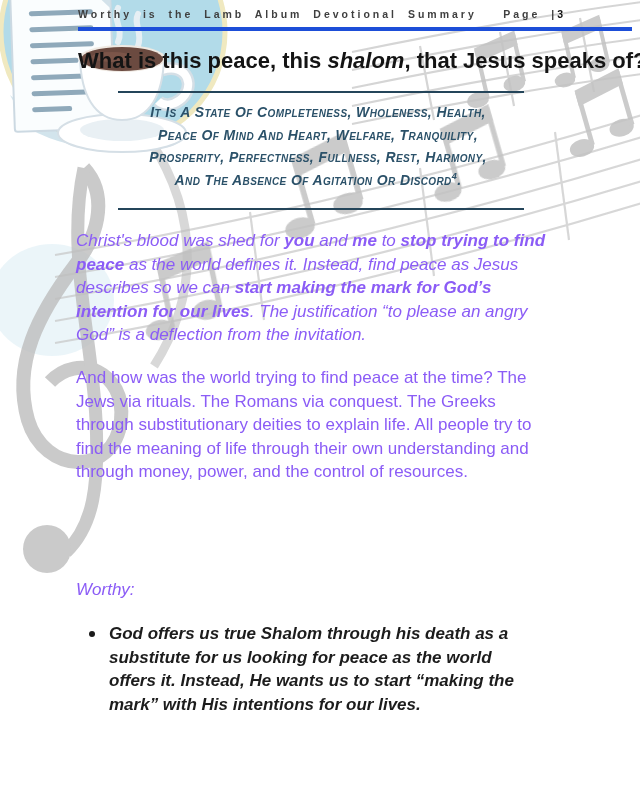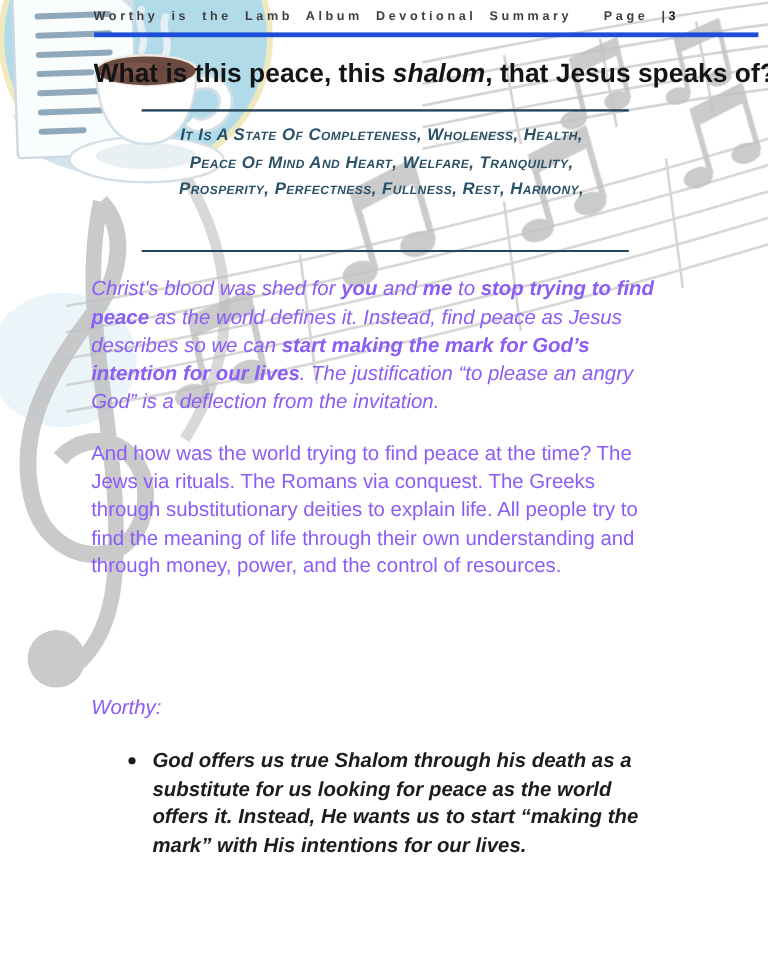--- a/index.html
+++ b/index.html
@@ -43,21 +43,21 @@
     font-size:17px;line-height:23.5px;color:#8b5cf6;
   }
   .italic{font-style:italic;}
   .para b{font-weight:700;}
   .p1{top:229px;}
   .p2{top:366px;}
   .p3{top:505px;}
   .summary{top:578px;}
 
   ul.sum-list{
-    position:absolute;left:104px;top:622px;width:452px;margin:0;padding:0;list-style:none;
+    position:absolute;left:86px;top:622px;width:452px;margin:0;padding:0;list-style:none;
   }
   ul.sum-list li{
     position:relative;padding-left:23px;
     font-size:17px;line-height:23.5px;font-weight:700;font-style:italic;color:#1c1c1c;
   }
   ul.sum-list li::before{
     content:"";position:absolute;left:3px;top:9px;width:6px;height:6px;border-radius:50%;background:#1a1a1a;
   }
 </style>
 </head>
@@ -161,20 +161,21 @@
   </header>
 
   <h1 class="title"><span>What is this peace, this </span><em>shalom</em><span>, that Jesus speaks of?</span></h1>
 
   <div class="rule rule-top"></div>
 
   <blockquote class="quote">
     <div>It Is A State Of Completeness, Wholeness, Health,</div>
     <div>Peace Of Mind And Heart, Welfare, Tranquility,</div>
     <div>Prosperity, Perfectness, Fullness, Rest, Harmony,</div>
+    <div><span>And The Absence Of Agitation Or Discord</span><sup>4</sup><span>.</span></div>
   </blockquote>
 
   <div class="rule rule-bottom"></div>
 
   <p class="para italic p1"><span>Christ's blood was shed for </span><b>you</b><span> and </span><b>me</b><span> to </span><b>stop trying to find peace</b><span> as the world defines it. Instead, find peace as Jesus describes so we can </span><b>start making the mark for God’s intention for our lives</b><span>. The justification “to please an angry God” is a deflection from the invitation.</span></p>
 
   <p class="para p2">And how was the world trying to find peace at the time? The Jews via rituals. The Romans via conquest. The Greeks through substitutionary deities to explain life. All people try to find the meaning of life through their own understanding and through money, power, and the control of resources.</p>
 
 
   <p class="para italic summary">Worthy:</p>

